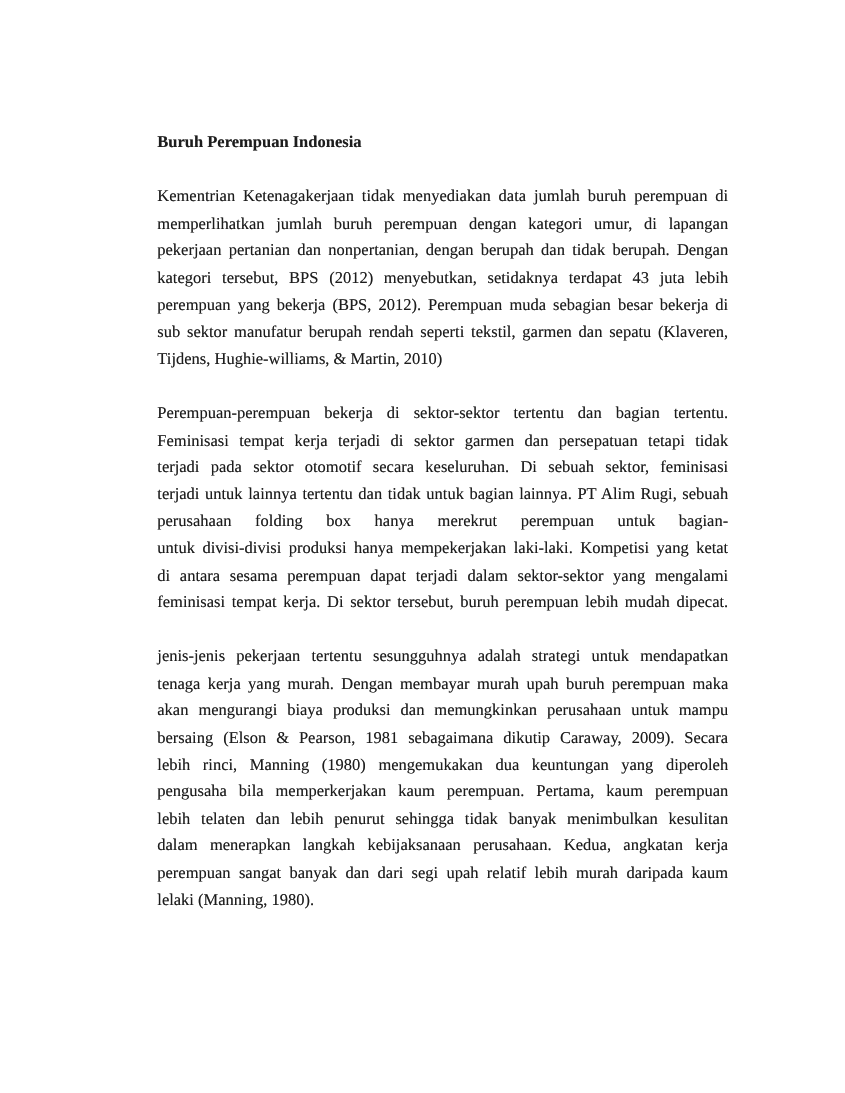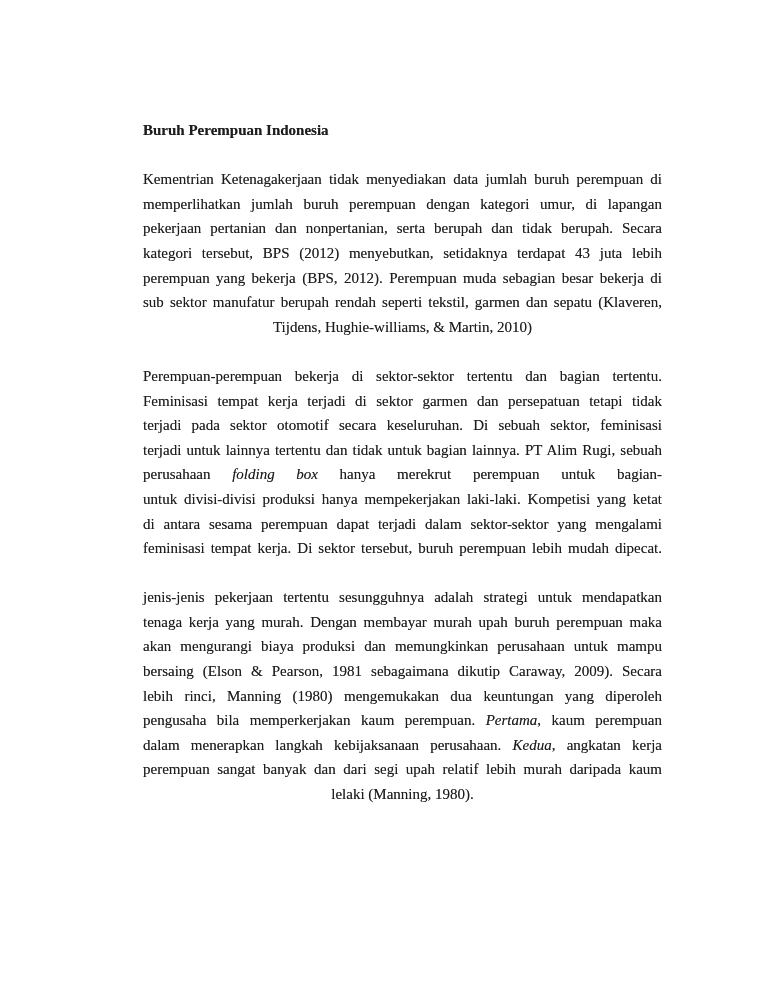--- a/index.html
+++ b/index.html
@@ -37,42 +37,41 @@
     margin: 0 0 24.6px 0;
     text-align: left;
   }
   .para {
     margin: 0 0 24.6px 0;
   }
   .para:last-child {
     margin-bottom: 0;
   }
   .line {
-    text-align: center;
+    text-align: left;
   }
   .line.just {
     text-align: justify;
     text-align-last: justify;
     text-justify: inter-word;
   }
   .it {
-    font-style: italic;
   }
 </style>
 </head>
 <body>
 
 <div class="page" style="--page-bg: #ffffff; --page-fg: #1d1d1d;">
   <div class="textblock">
     <div class="doc-title">Buruh Perempuan Indonesia</div>
     <div id="paragraphs">
         <div class="para">
           <div class="line just"><span>Kementrian Ketenagakerjaan tidak menyediakan data jumlah buruh perempuan di</span></div>
           <div class="line just"><span>memperlihatkan jumlah buruh perempuan dengan kategori umur, di lapangan</span></div>
-          <div class="line just"><span>pekerjaan pertanian dan nonpertanian, serta berupah dan tidak berupah. Secara</span></div>
+          <div class="line just"><span>pekerjaan pertanian dan nonpertanian, dengan berupah dan tidak berupah. Dengan</span></div>
           <div class="line just"><span>kategori tersebut, BPS (2012) menyebutkan, setidaknya terdapat 43 juta lebih</span></div>
           <div class="line just"><span>perempuan yang bekerja (BPS, 2012). Perempuan muda sebagian besar bekerja di</span></div>
           <div class="line just"><span>sub sektor manufatur berupah rendah seperti tekstil, garmen dan sepatu (Klaveren,</span></div>
           <div class="line"><span>Tijdens, Hughie-williams, &amp; Martin, 2010)</span></div>
         </div>
         <div class="para">
           <div class="line just"><span>Perempuan-perempuan bekerja di sektor-sektor tertentu dan bagian tertentu.</span></div>
           <div class="line just"><span>Feminisasi tempat kerja terjadi di sektor garmen dan persepatuan tetapi tidak</span></div>
           <div class="line just"><span>terjadi pada sektor otomotif secara keseluruhan. Di sebuah sektor, feminisasi</span></div>
           <div class="line just"><span>terjadi untuk lainnya tertentu dan tidak untuk bagian lainnya. PT Alim Rugi, sebuah</span></div>
@@ -81,19 +80,20 @@
           <div class="line just"><span>di antara sesama perempuan dapat terjadi dalam sektor-sektor yang mengalami</span></div>
           <div class="line just"><span>feminisasi tempat kerja. Di sektor tersebut, buruh perempuan lebih mudah dipecat.</span></div>
         </div>
         <div class="para">
           <div class="line just"><span>jenis-jenis pekerjaan tertentu sesungguhnya adalah strategi untuk mendapatkan</span></div>
           <div class="line just"><span>tenaga kerja yang murah. Dengan membayar murah upah buruh perempuan maka</span></div>
           <div class="line just"><span>akan mengurangi biaya produksi dan memungkinkan perusahaan untuk mampu</span></div>
           <div class="line just"><span>bersaing (Elson &amp; Pearson, 1981 sebagaimana dikutip Caraway, 2009). Secara</span></div>
           <div class="line just"><span>lebih rinci, Manning (1980) mengemukakan dua keuntungan yang diperoleh</span></div>
           <div class="line just"><span>pengusaha bila memperkerjakan kaum perempuan. </span><span class="it">Pertama</span><span>, kaum perempuan</span></div>
+          <div class="line just"><span>lebih telaten dan lebih penurut sehingga tidak banyak menimbulkan kesulitan</span></div>
           <div class="line just"><span>dalam menerapkan langkah kebijaksanaan perusahaan. </span><span class="it">Kedua</span><span>, angkatan kerja</span></div>
           <div class="line just"><span>perempuan sangat banyak dan dari segi upah relatif lebih murah daripada kaum</span></div>
           <div class="line"><span>lelaki (Manning, 1980).</span></div>
         </div>
       </div>
   </div>
 </div>
 
 </body></html>

